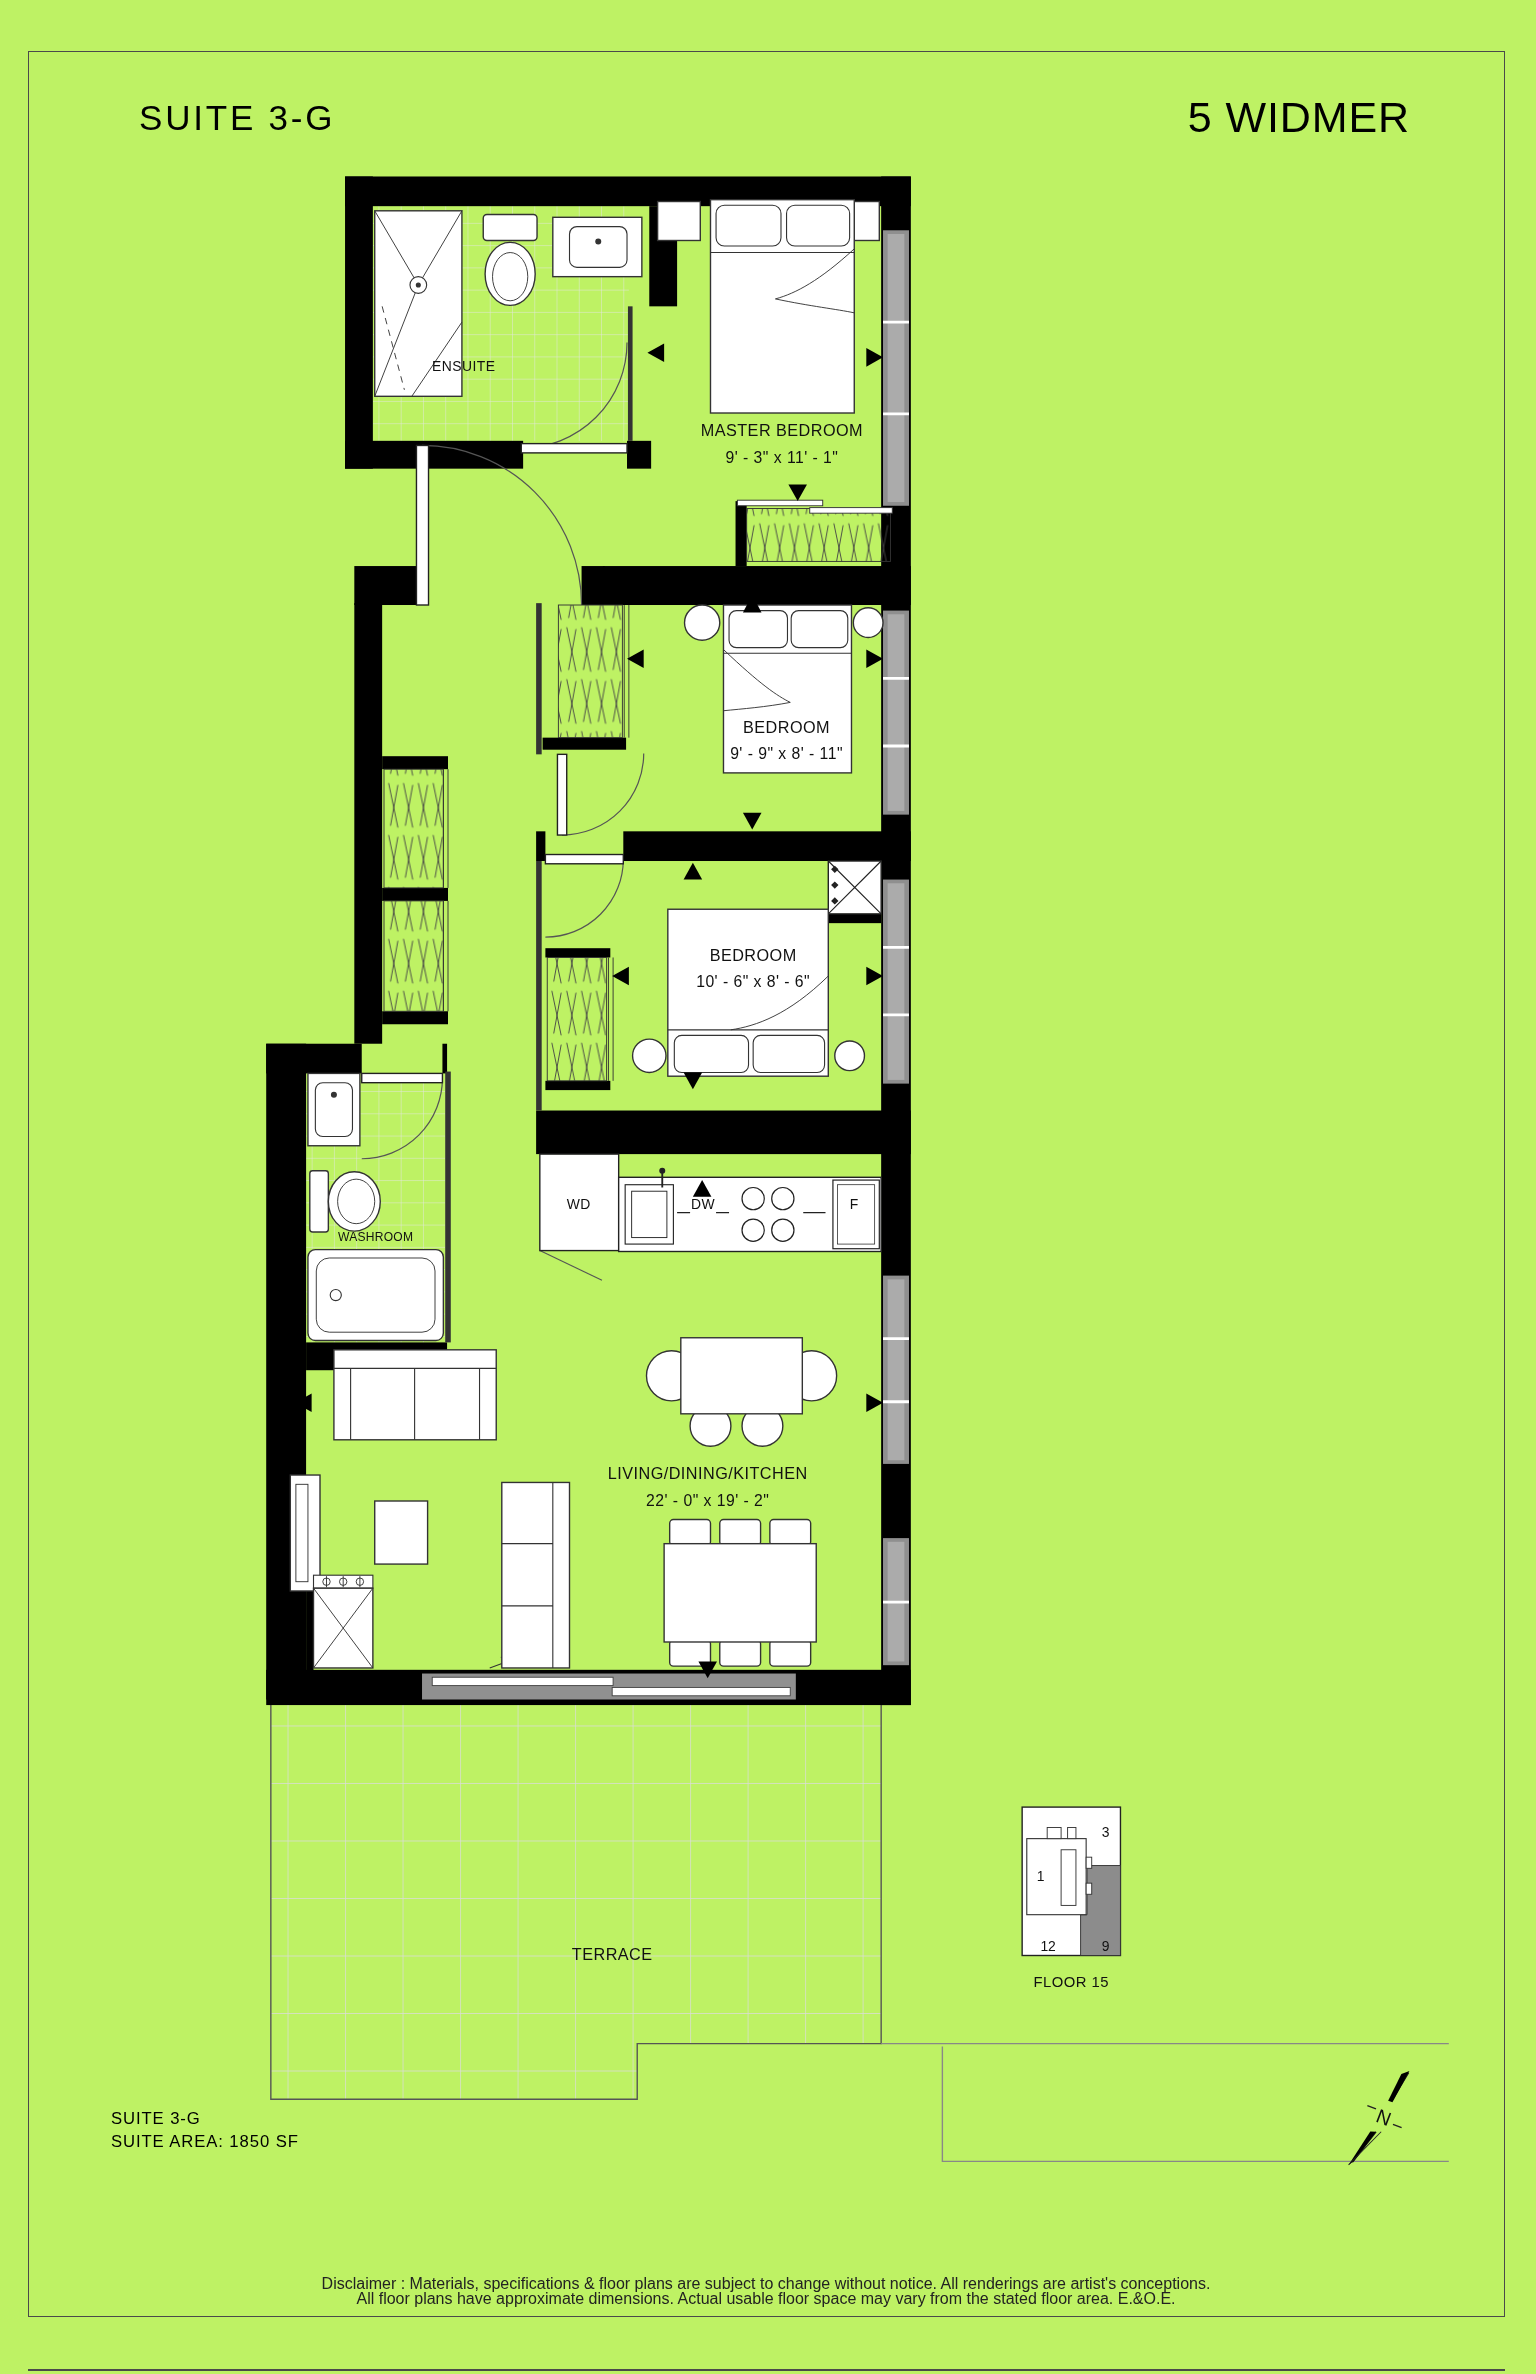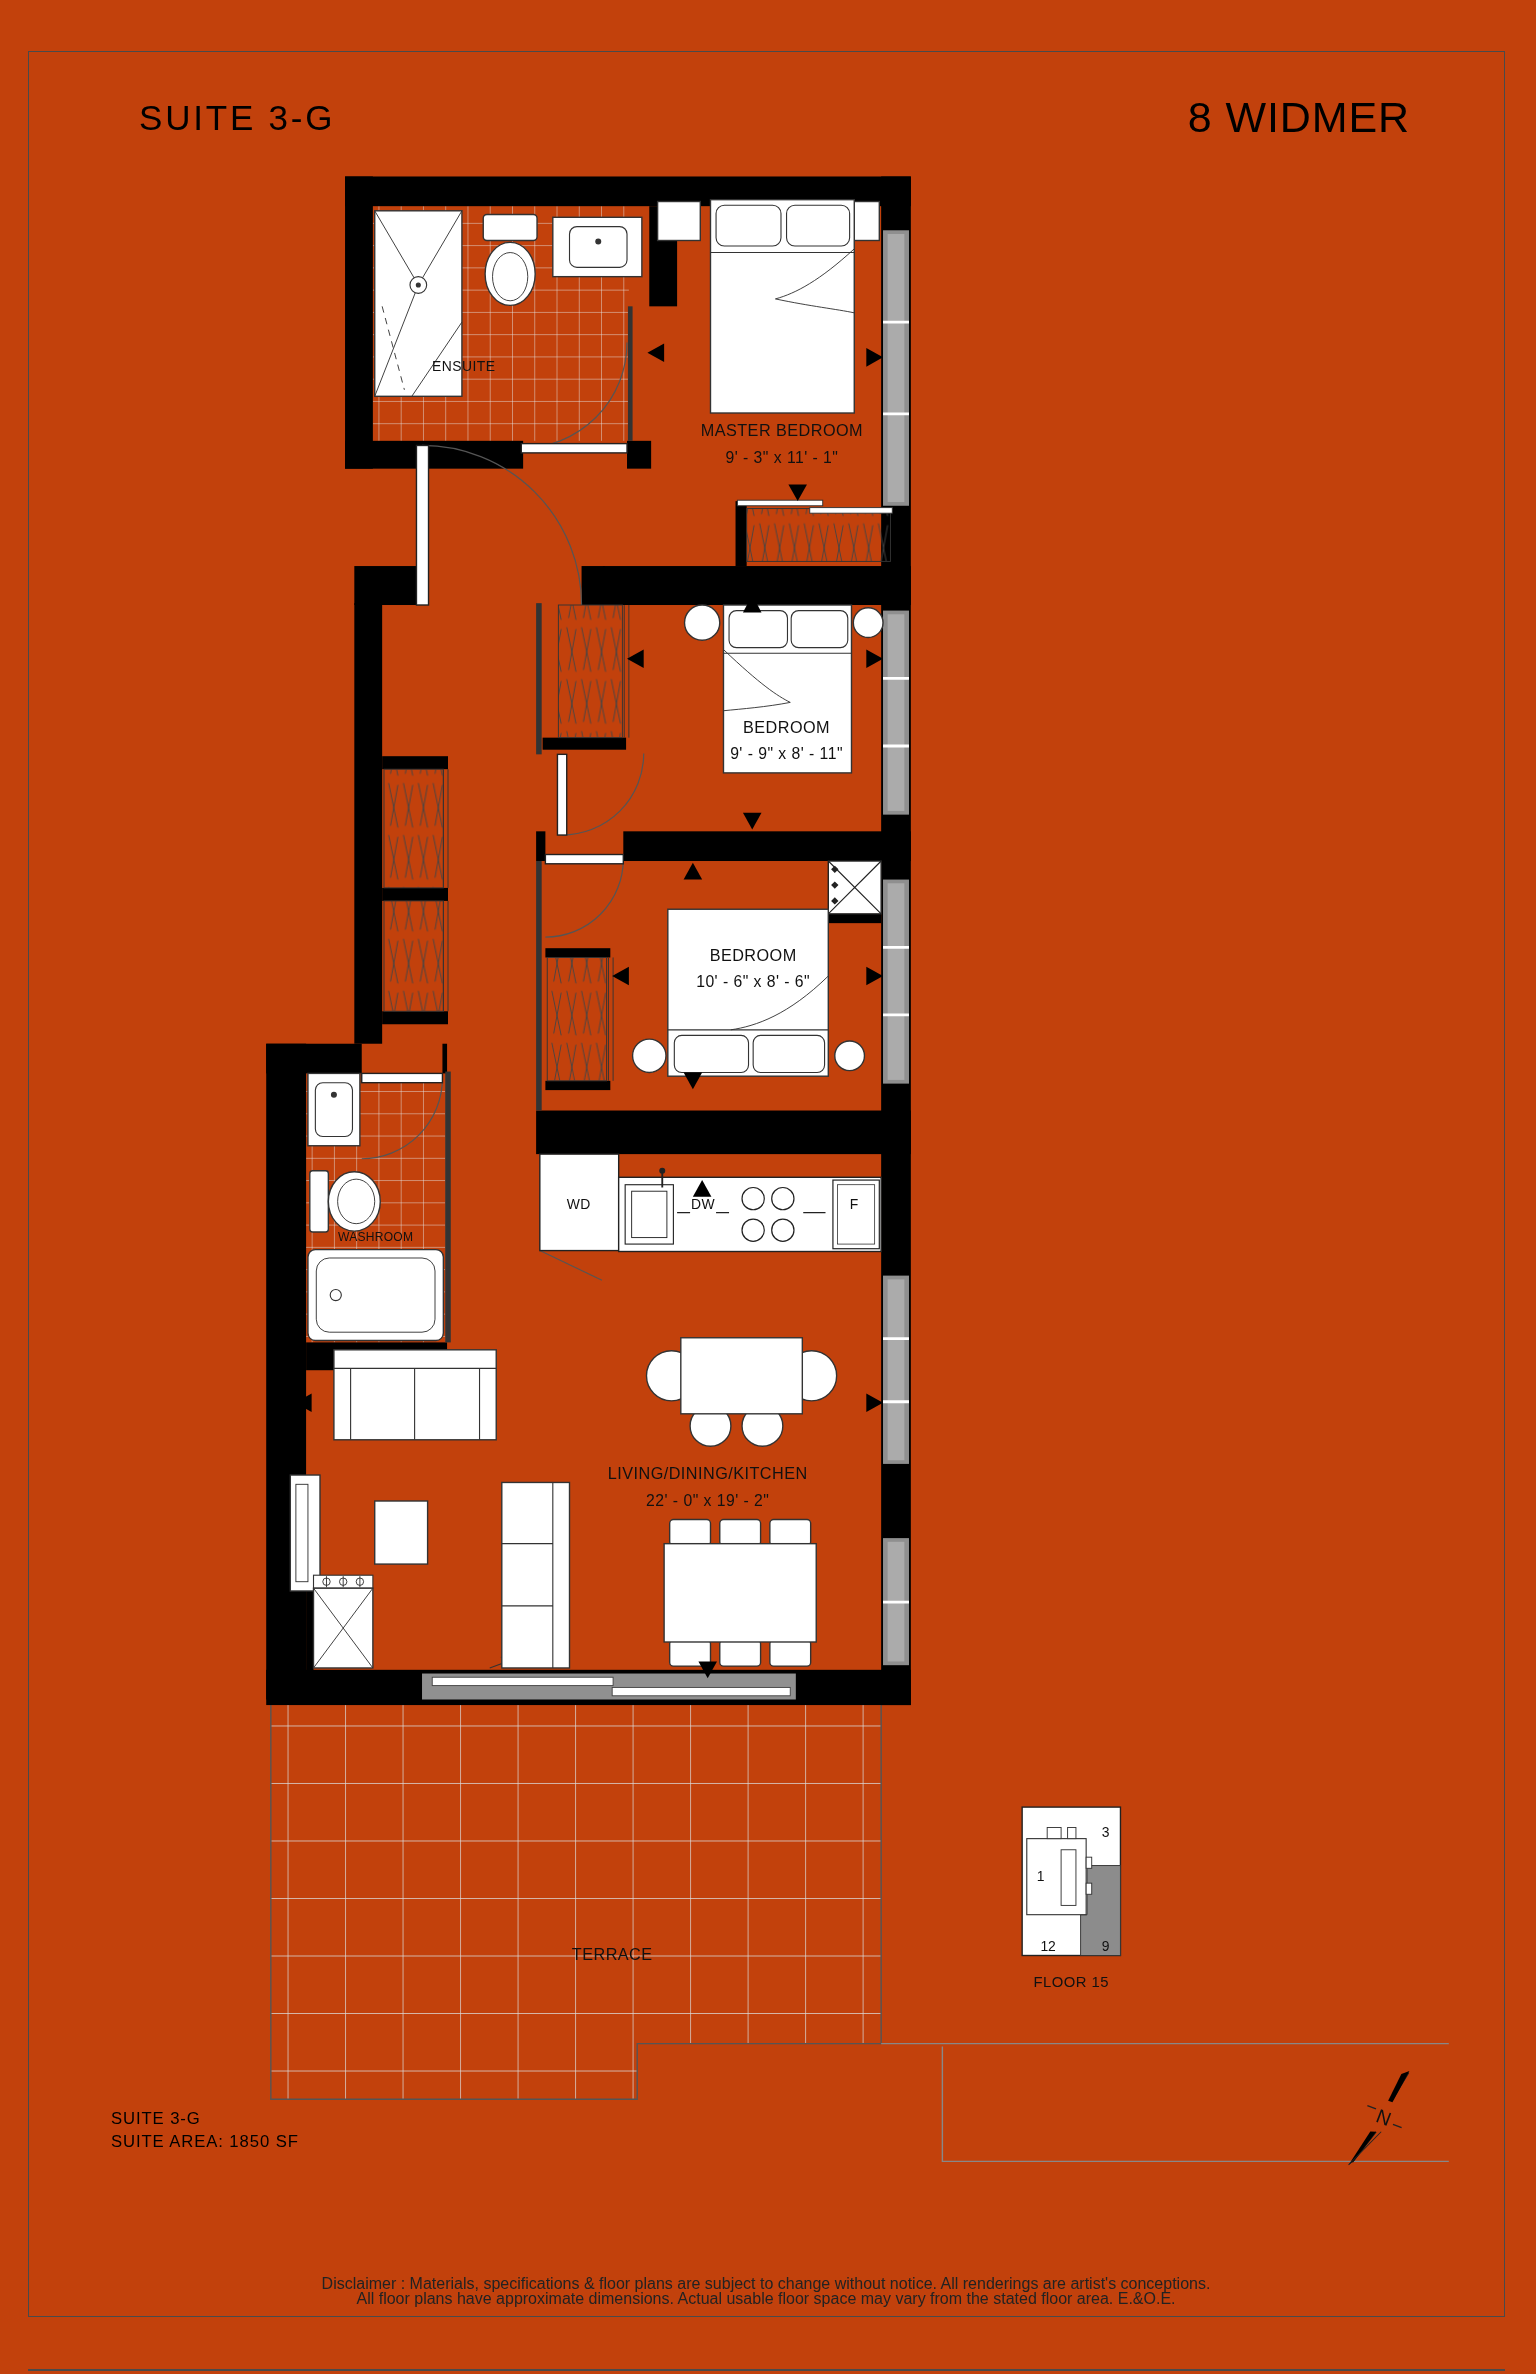--- a/index.html
+++ b/index.html
@@ -1,16 +1,16 @@
 <!DOCTYPE html>
 <html style="font-size:15px"><head>
 <meta charset="utf-8">
 <style>
   html,body{margin:0;padding:0;background:#fff;}
-  .page{position:relative;width:1536px;height:2375px;background:#c2410c;overflow:hidden;
+  .page{position:relative;width:1536px;height:2375px;background:#bef264;overflow:hidden;
         font-family:"Liberation Sans","DejaVu Sans",sans-serif;color:#111;}
   .frame{position:absolute;left:28px;top:51px;width:1477px;height:2266px;
          border:1.9px solid #4a4a4a;box-sizing:border-box;}
   .title-left{position:absolute;left:139px;top:98px;font-size:35px;letter-spacing:2.8px;color:#000;}
   .title-right{position:absolute;right:126px;top:93px;font-size:43px;letter-spacing:0.9px;color:#000;}
   .suite-info{position:absolute;left:111px;top:2107px;font-size:16.7px;line-height:23px;letter-spacing:0.9px;color:#000;}
   .disclaimer{position:absolute;left:26px;top:2276px;width:1480px;text-align:center;
               font-size:16px;line-height:15px;color:#222;}
   .nts{position:absolute;left:26px;top:2324px;width:1480px;text-align:center;
        font-size:32px;letter-spacing:1.9px;color:#000;}
@@ -22,21 +22,21 @@
   .small{font-size:15px;letter-spacing:0.5px;}
   .tiny{font-size:13px;letter-spacing:0.3px;}
   .kp{font-size:15px;}
 </style>
 </head>
 <body>
 
 <div class="page">
   <div class="frame"></div>
   <div class="title-left">SUITE  3-G</div>
-  <div class="title-right">8 WIDMER</div>
+  <div class="title-right">5 WIDMER</div>
 
   <svg width="1536" height="2375" viewBox="0 0 1656 2560">
     <defs>
       <pattern id="tile" width="24" height="24" patternUnits="userSpaceOnUse">
         <path d="M24 0H0V24" fill="none" stroke="#e6e6e6" stroke-width="1"></path>
       </pattern>
       <pattern id="tgrid" width="62" height="62" patternUnits="userSpaceOnUse">
         <path d="M62 0H0V62" fill="none" stroke="#dcdcdc" stroke-width="1.5"></path>
       </pattern>
       <pattern id="hatch" width="16" height="56" patternUnits="userSpaceOnUse">

